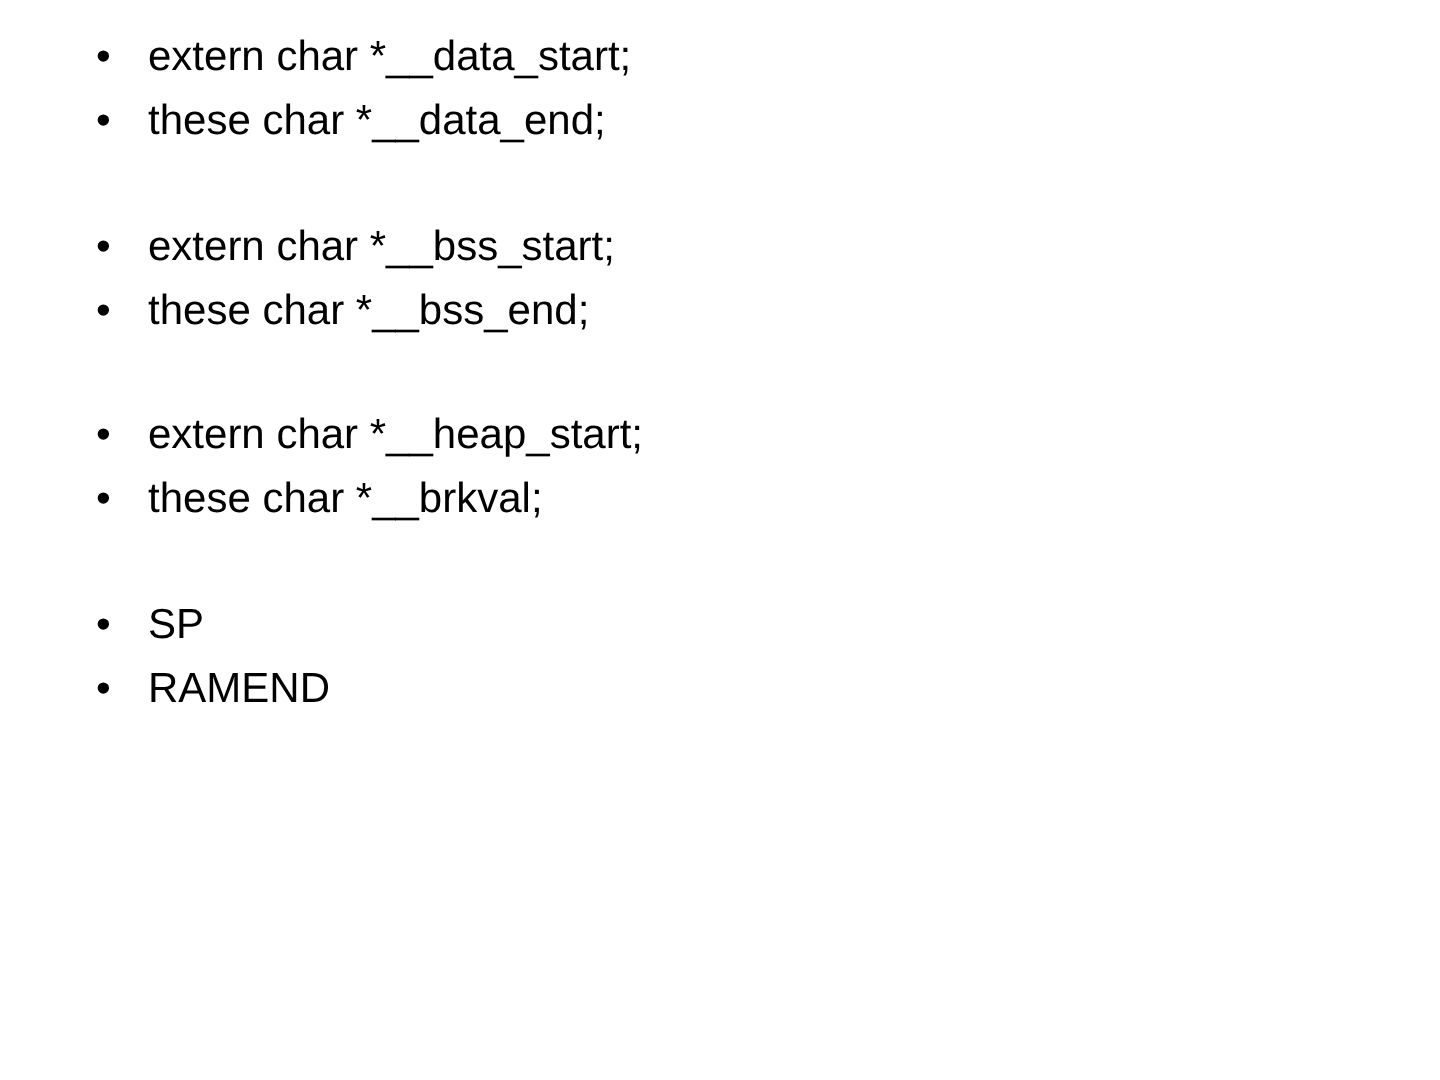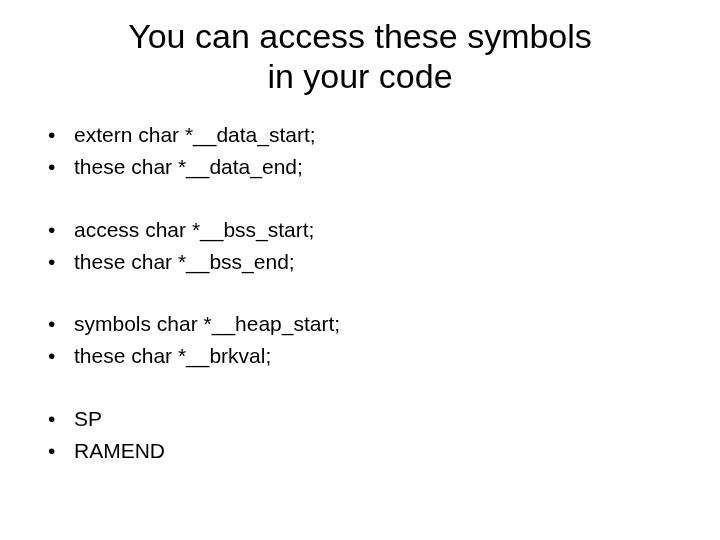--- a/index.html
+++ b/index.html
@@ -46,53 +46,49 @@
     text-align: left;
   }
   .text {
     flex: 1;
   }
 </style>
 </head>
 <body>
 
 <div class="slide">
-  <h1 class="title">
-    <span>You can access these symbols</span><br>
-    <span>in your code</span>
-  </h1>
 
   <div class="groups">
 
     <div class="group">
       <div class="item">
         <span class="bullet">•</span>
         <span class="text">extern char *__data_start;</span>
       </div>
       <div class="item">
         <span class="bullet">•</span>
         <span class="text">these char *__data_end;</span>
       </div>
     </div>
 
     <div class="group">
       <div class="item">
         <span class="bullet">•</span>
-        <span class="text">access char *__bss_start;</span>
+        <span class="text">extern char *__bss_start;</span>
       </div>
       <div class="item">
         <span class="bullet">•</span>
         <span class="text">these char *__bss_end;</span>
       </div>
     </div>
 
     <div class="group">
       <div class="item">
         <span class="bullet">•</span>
-        <span class="text">symbols char *__heap_start;</span>
+        <span class="text">extern char *__heap_start;</span>
       </div>
       <div class="item">
         <span class="bullet">•</span>
         <span class="text">these char *__brkval;</span>
       </div>
     </div>
 
     <div class="group">
       <div class="item">
         <span class="bullet">•</span>

